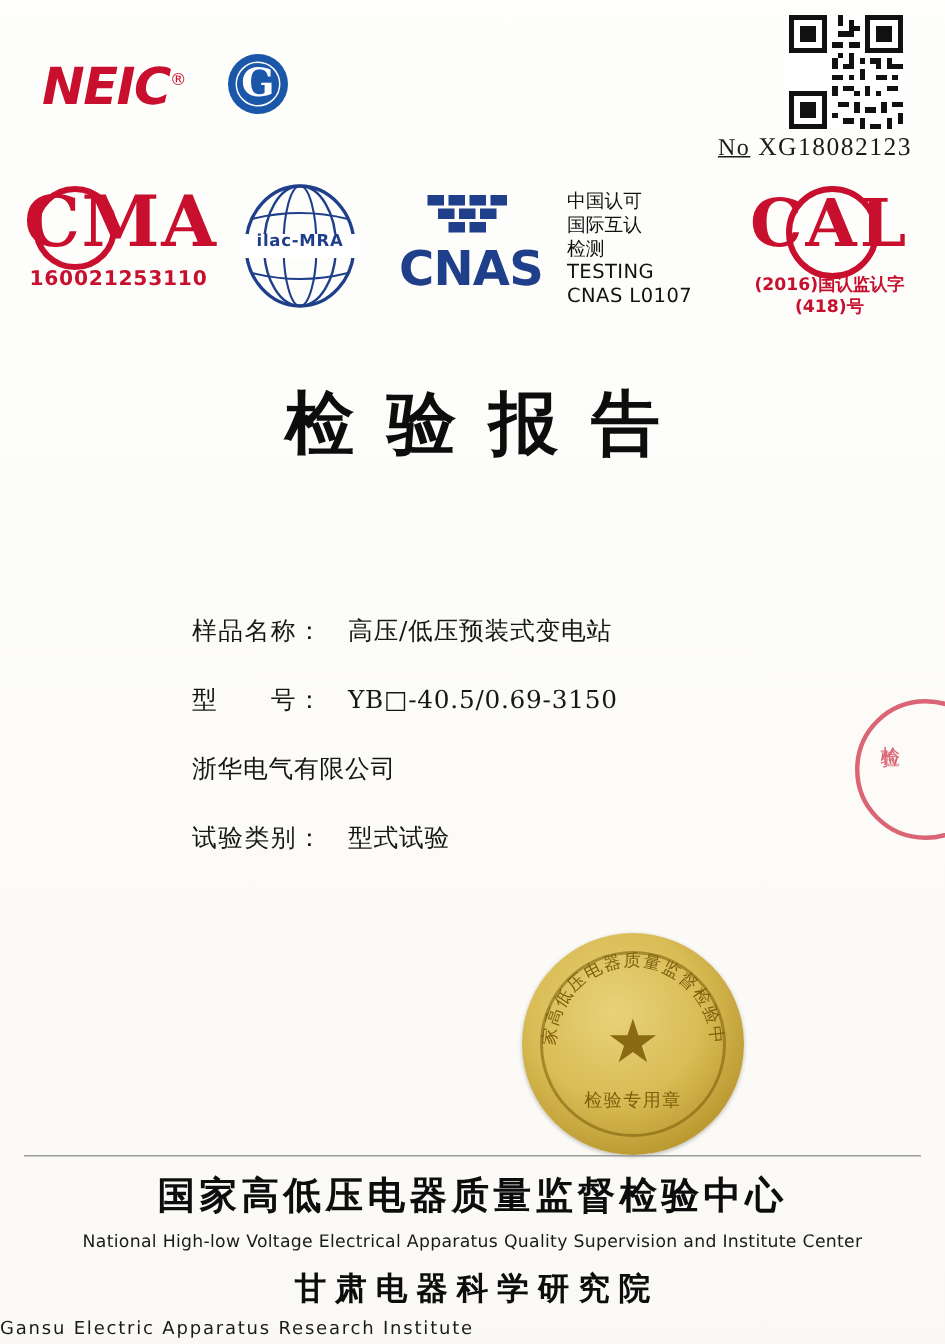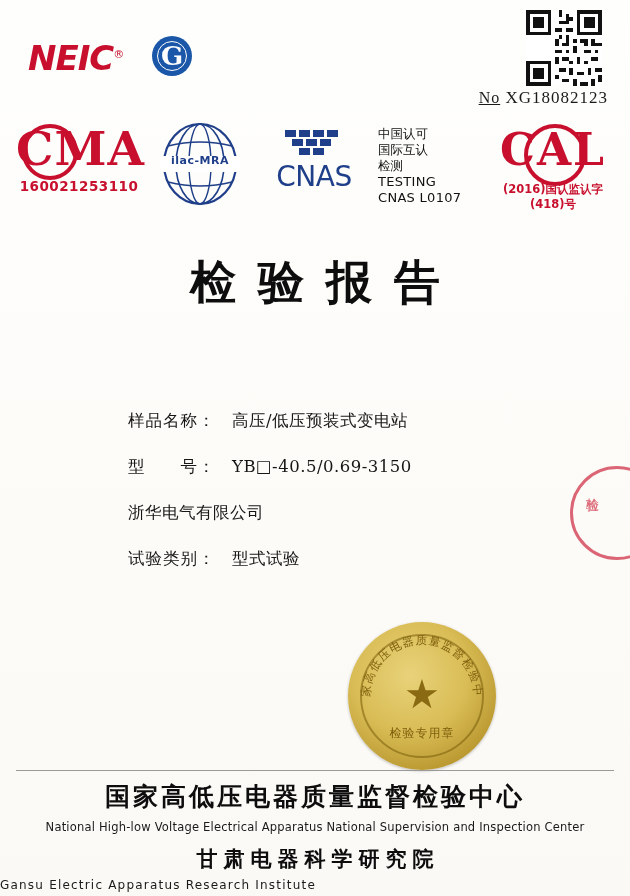--- a/index.html
+++ b/index.html
@@ -158,22 +158,22 @@
     width: 104px;
     text-align: center;
   }
   .cnas .grid {
     width: 62px;
     height: 30px;
     margin: 0 auto 2px auto;
   }
   .cnas .word {
     font-family: "DejaVu Sans", sans-serif;
-    font-weight: normal;
-    font-size: 28px;
+    font-weight: bold;
+    font-size: 32px;
     color: #1f3f8a;
     letter-spacing: -0.5px;
   }
   .cnastext {
     position: absolute;
     left: 378px;
     top: 14px;
     font-family: "DejaVu Sans", sans-serif;
     font-size: 12.5px;
     line-height: 16px;
@@ -565,17 +565,17 @@
       <text font-family="DejaVu Serif, serif" font-size="11.5" fill="#7d5f0c" letter-spacing="1.2">
         <textPath href="#arc" startOffset="50%" text-anchor="middle">国家高低压电器质量监督检验中心</textPath>
       </text>
     </svg>
     <div class="star">★</div>
     <div class="ctext">检验专用章</div>
   </div>
 
   <div class="rule"></div>
   <div class="org-cn">国家高低压电器质量监督检验中心</div>
-  <div class="org-en">National High-low Voltage Electrical Apparatus National Supervision and Inspection Center</div>
+  <div class="org-en">National High-low Voltage Electrical Apparatus Quality Supervision and Institute Center</div>
   <div class="inst-cn">甘肃电器科学研究院</div>
   <div class="inst-en">Gansu Electric Apparatus Research Institute</div>
 
 </div>
 
 </body></html>

